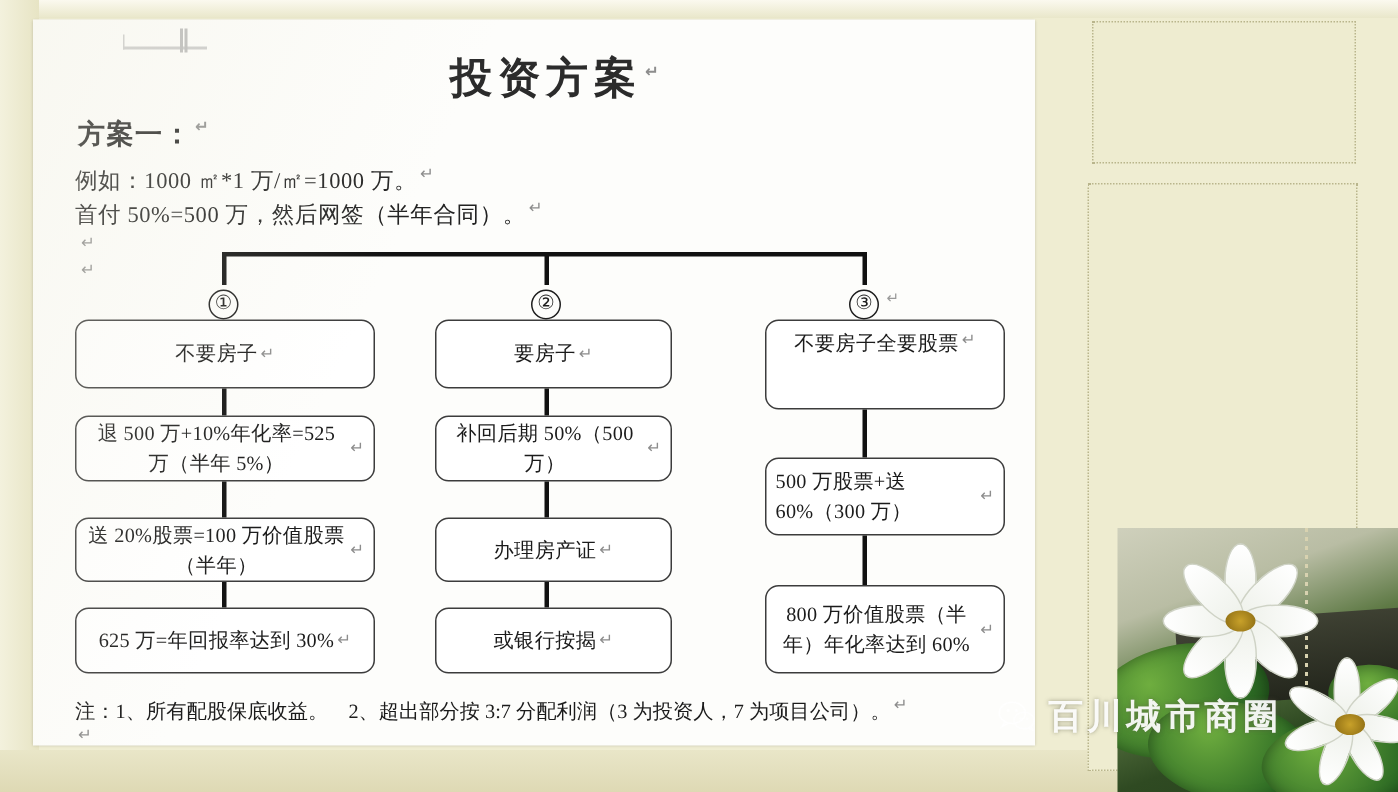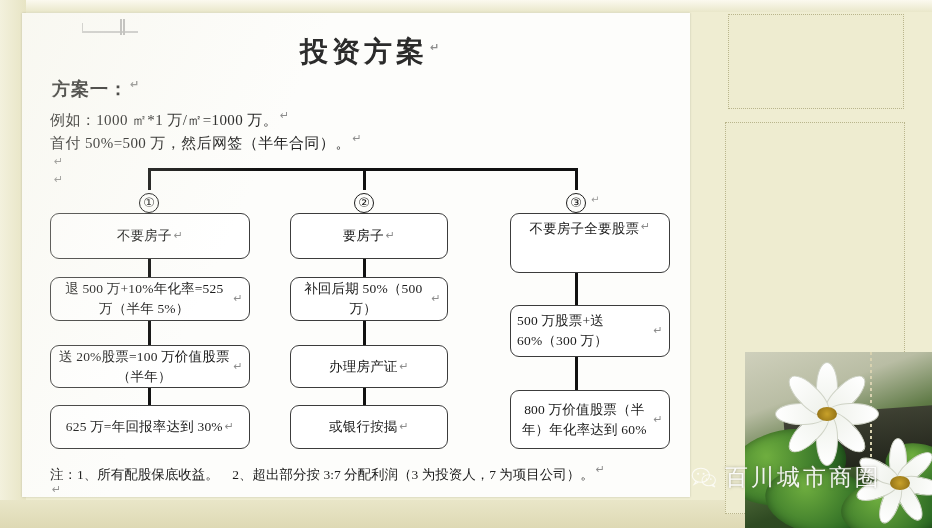--- a/index.html
+++ b/index.html
@@ -160,23 +160,23 @@
 
   
   #footer-note {
     position: absolute; left: 28px; top: 450px; width: 630px;
     font-size: 13.5px; color: #1b1b1b; white-space: nowrap;
   }
   #footer-note-pilcrow { position: absolute; left: 28px; top: 470px; }
 
   
   #watermark {
-    position: absolute; left: 691px; top: 462px;
+    position: absolute; left: 665px; top: 462px;
     display: flex; align-items: center; gap: 8px;
-    font-size: 23px; letter-spacing: 3px; font-weight: 400;
+    font-size: 23px; letter-spacing: 3px; font-weight: 700;
     color: rgba(255,255,255,.92);
     text-shadow: 0 0 3px rgba(90,90,70,.55);
     font-family: "Liberation Serif","DejaVu Serif",serif;
   }
   #wechat-icon {
     width: 26px; height: 22px;
     opacity: .88;
   }
   
   #paper-shade {

